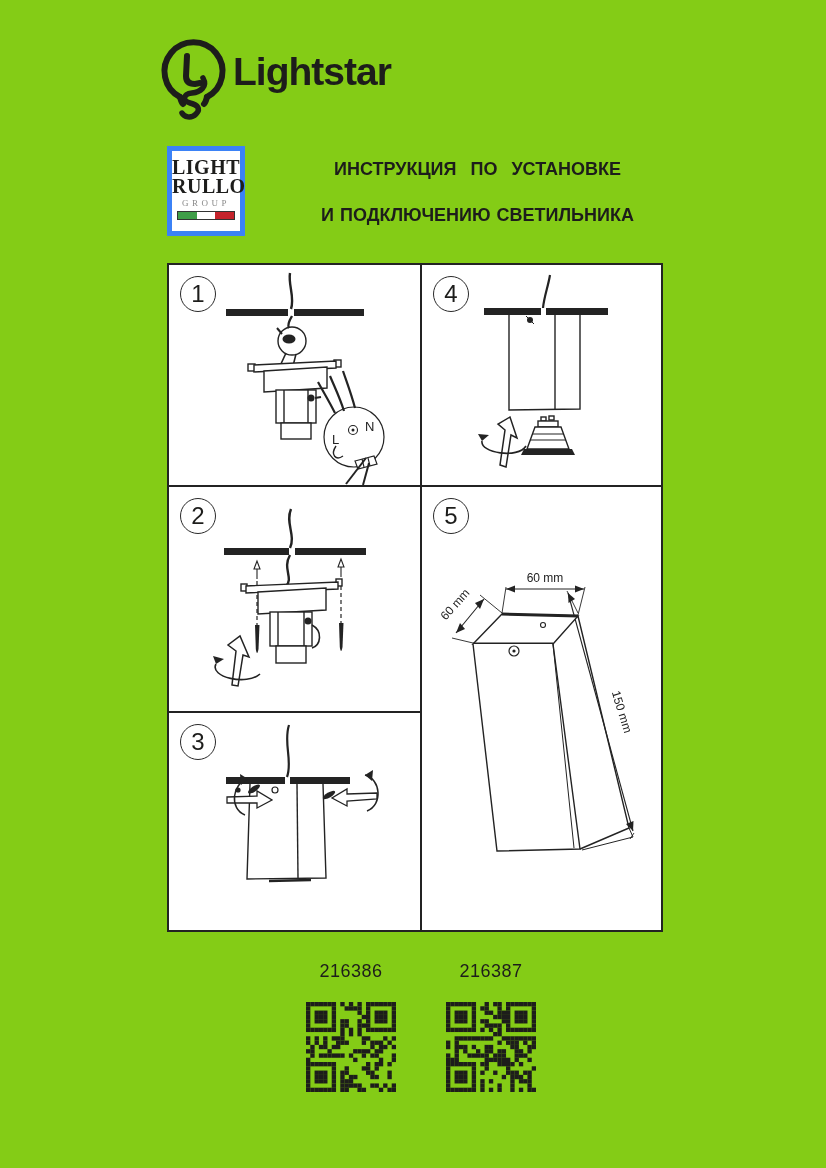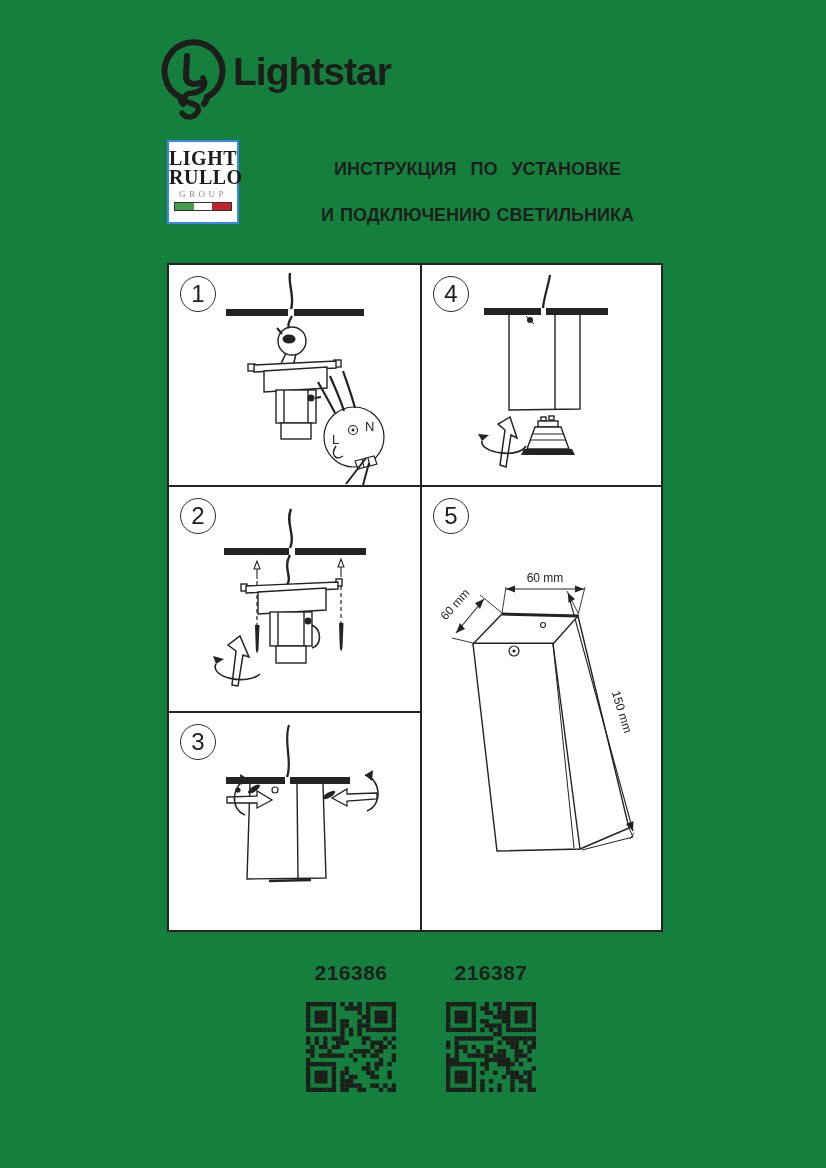--- a/index.html
+++ b/index.html
@@ -1,28 +1,28 @@
 <!DOCTYPE html>
 <html><head>
 <meta charset="utf-8">
 <style>
   html,body{margin:0;padding:0;background:#fff;}
-  .page{position:relative;width:826px;height:1168px;background:#15803d;overflow:hidden;
+  .page{position:relative;width:826px;height:1168px;background:#84cc16;overflow:hidden;
         font-family:"Liberation Sans",sans-serif;color:#1d1d1b;}
   .abs{position:absolute;}
 
   
   .wordmark{position:absolute;left:233px;top:50px;font-size:39px;font-weight:bold;
             letter-spacing:-1px;color:#1d1d1b;}
   .series-block{position:absolute;right:156px;top:58px;text-align:right;
                 font-weight:bold;font-size:22px;line-height:31px;}
 
   
-  .brand-box{position:absolute;left:167px;top:140px;width:68px;height:80px;
-             border:2px solid #3b82f6;background:#fff;text-align:center;
+  .brand-box{position:absolute;left:167px;top:146px;width:68px;height:80px;
+             border:5px solid #3b82f6;background:#fff;text-align:center;
              font-family:"Liberation Serif",serif;}
   .bb-big{font-weight:bold;font-size:20px;line-height:19px;letter-spacing:.5px;}
   .bb-top{margin-top:7px;}
   .bb-group{font-family:Liberation Serif, serif;font-size:9px;letter-spacing:3.5px;
             color:#8a8a8a;margin-top:2px;margin-left:0;}
   .flag{display:flex;height:7px;margin:3px 5px 0 5px;border:1px solid #333;}
   .flag span{flex:1;}
 
   
   .doc-title{position:absolute;left:280px;top:152px;width:395px;text-align:center;
@@ -36,21 +36,21 @@
   .divider{position:absolute;background:#232323;}
   .panel{position:absolute;}
   .badge{position:absolute;left:11px;top:11px;width:34px;height:34px;border:1.7px solid #2a2a2a;
          border-radius:50%;display:flex;align-items:center;justify-content:center;
          font-size:24px;color:#1d1d1b;background:#fff;z-index:2;}
   .panel svg{position:absolute;left:0;top:0;}
   svg text{font-family:"Liberation Sans",sans-serif;fill:#222;}
 
   
   .code-label{position:absolute;width:90px;text-align:center;top:961px;
-              font-size:21px;font-weight:bold;letter-spacing:.5px;}
+              font-size:18px;font-weight:normal;letter-spacing:.5px;}
   .qr{position:absolute;top:1002px;width:90px;height:90px;}
 </style>
 </head>
 <body>
 
 <div class="page">
 
   <svg class="abs" style="left:156px;top:34px;" width="76" height="88" viewBox="0 0 76 88">
     <g fill="none" stroke="#1d1d1b" stroke-linecap="round">
       <path d="M24 63 A29 29 0 1 1 51 63" stroke-width="6"></path>

